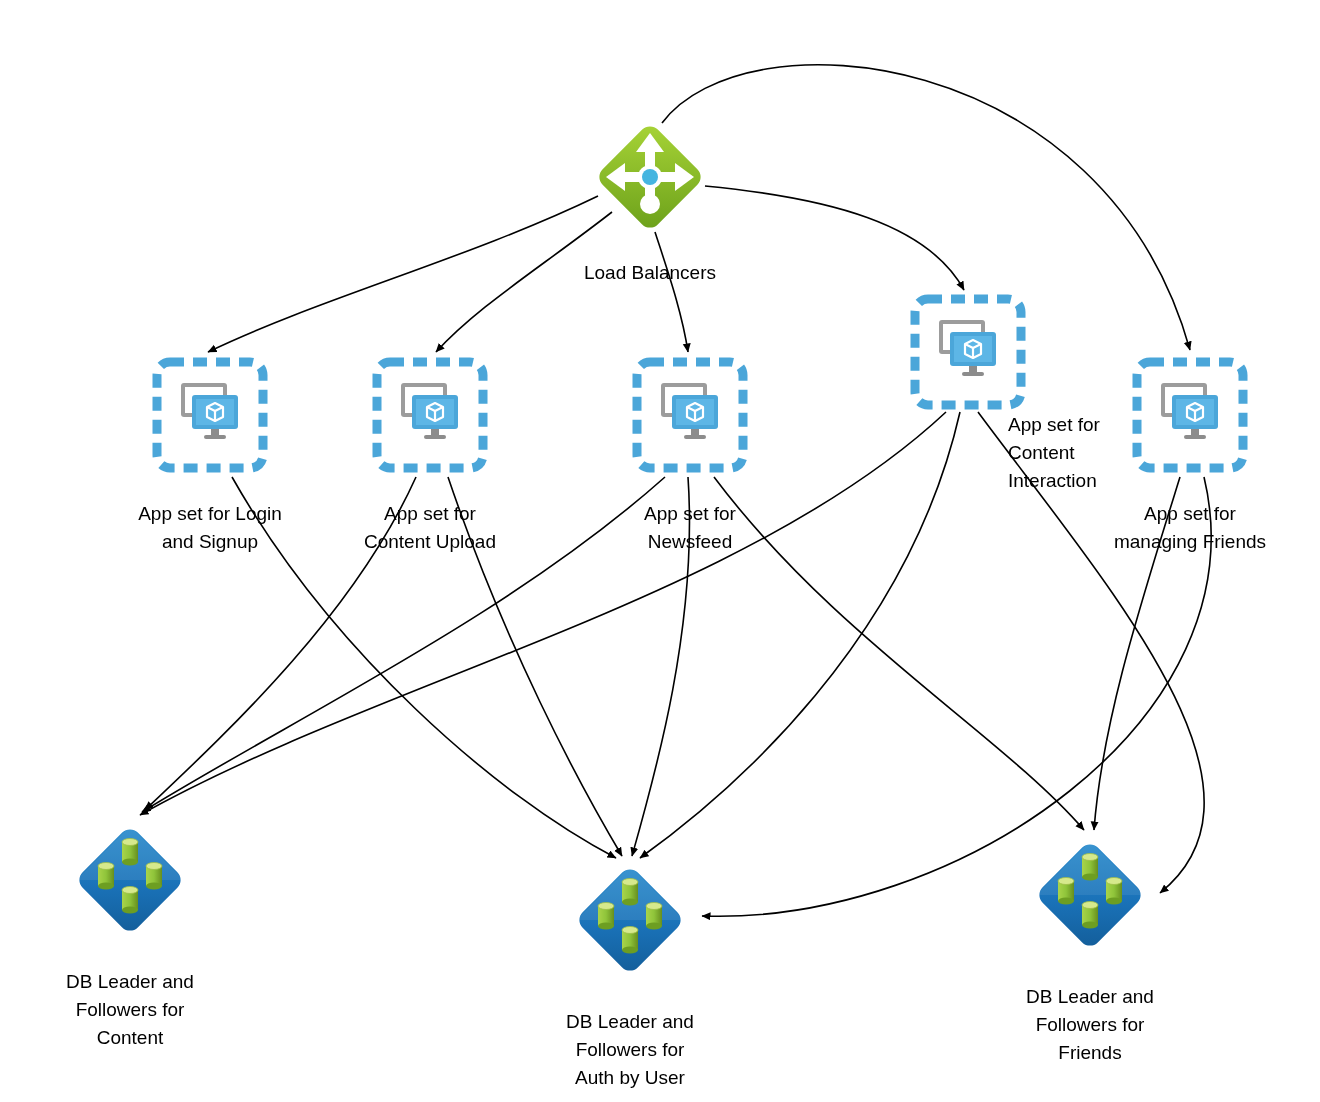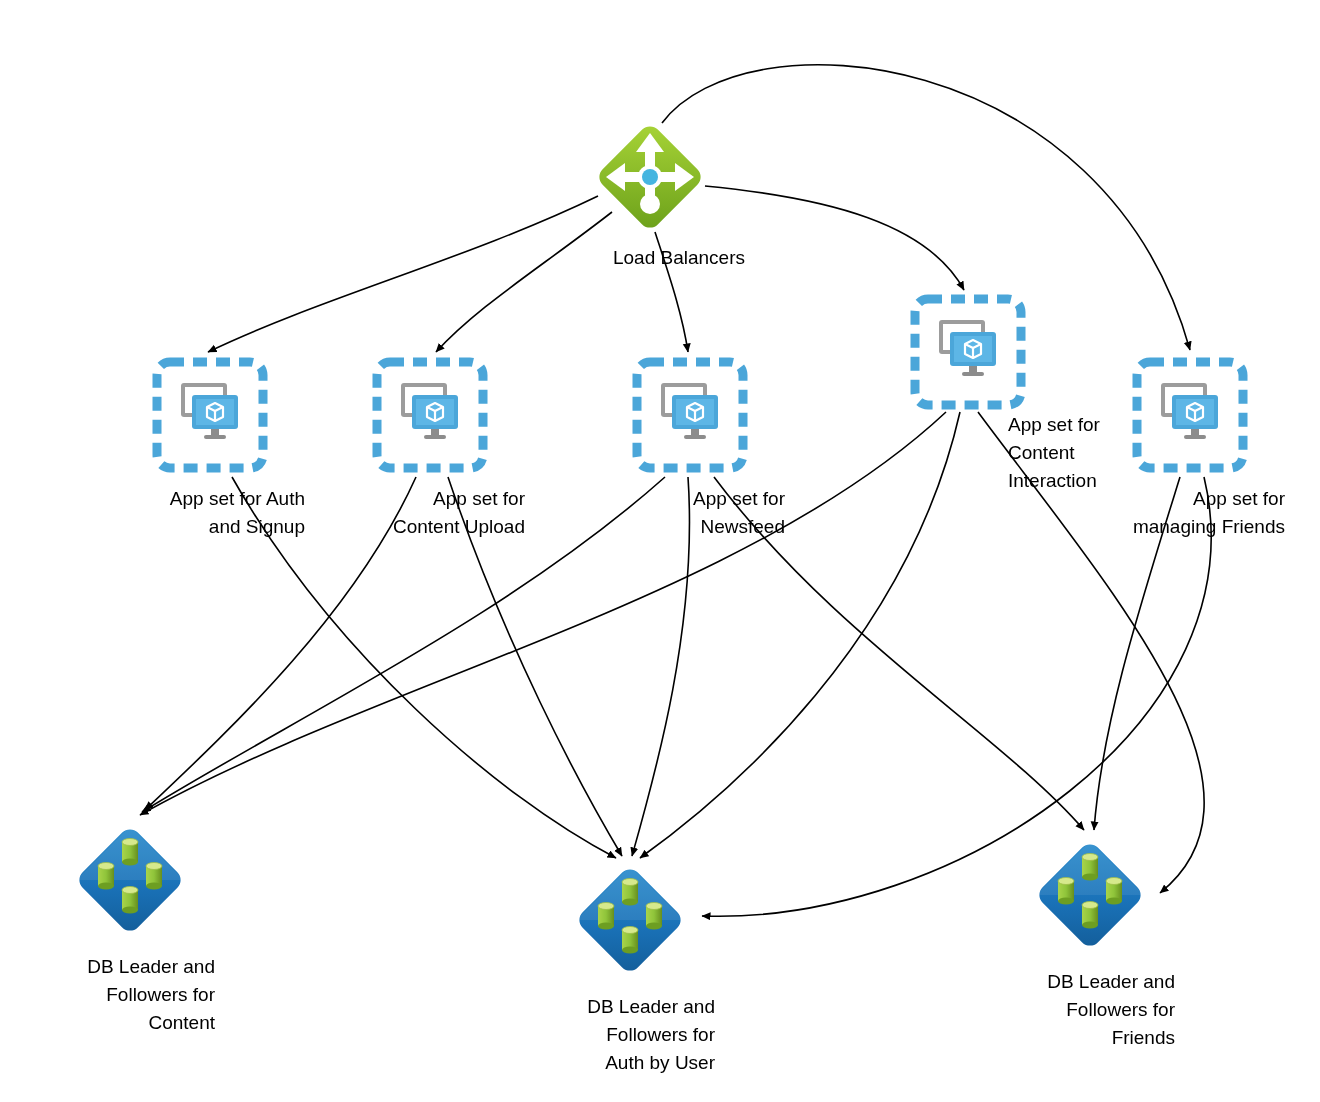--- a/index.html
+++ b/index.html
@@ -12,25 +12,25 @@
     overflow: hidden;
   }
   .node {
     position: absolute;
     display: flex;
     flex-direction: column;
     align-items: center;
   }
   .node .icon { display: block; }
   .label {
-    margin-top: 11px;
+    margin-top: 26px;
     font-size: 19px;
     line-height: 28px;
     color: #000;
-    text-align: right;
+    text-align: center;
     white-space: pre-line;
   }
   .label-offset {
     position: absolute;
     left: 99px;
     top: 118px;
     margin: 0;
     width: 180px;
     text-align: left;
   }
@@ -122,21 +122,21 @@
     <svg class="icon" width="112" height="112">
         <use href="#sym-lb"></use>
       </svg>
     <div class="label w190">Load Balancers</div>
   </div>
 
   <div class="node" style="left:151px; top:356px; width:118px;">
     <svg class="icon" width="118" height="118">
         <use href="#sym-appset"></use>
       </svg>
-    <div class="label w190">App set for Auth
+    <div class="label w190">App set for Login
 and Signup</div>
   </div>
 
   <div class="node" style="left:371px; top:356px; width:118px;">
     <svg class="icon" width="118" height="118">
         <use href="#sym-appset"></use>
       </svg>
     <div class="label w190">App set for
 Content Upload</div>
   </div>

